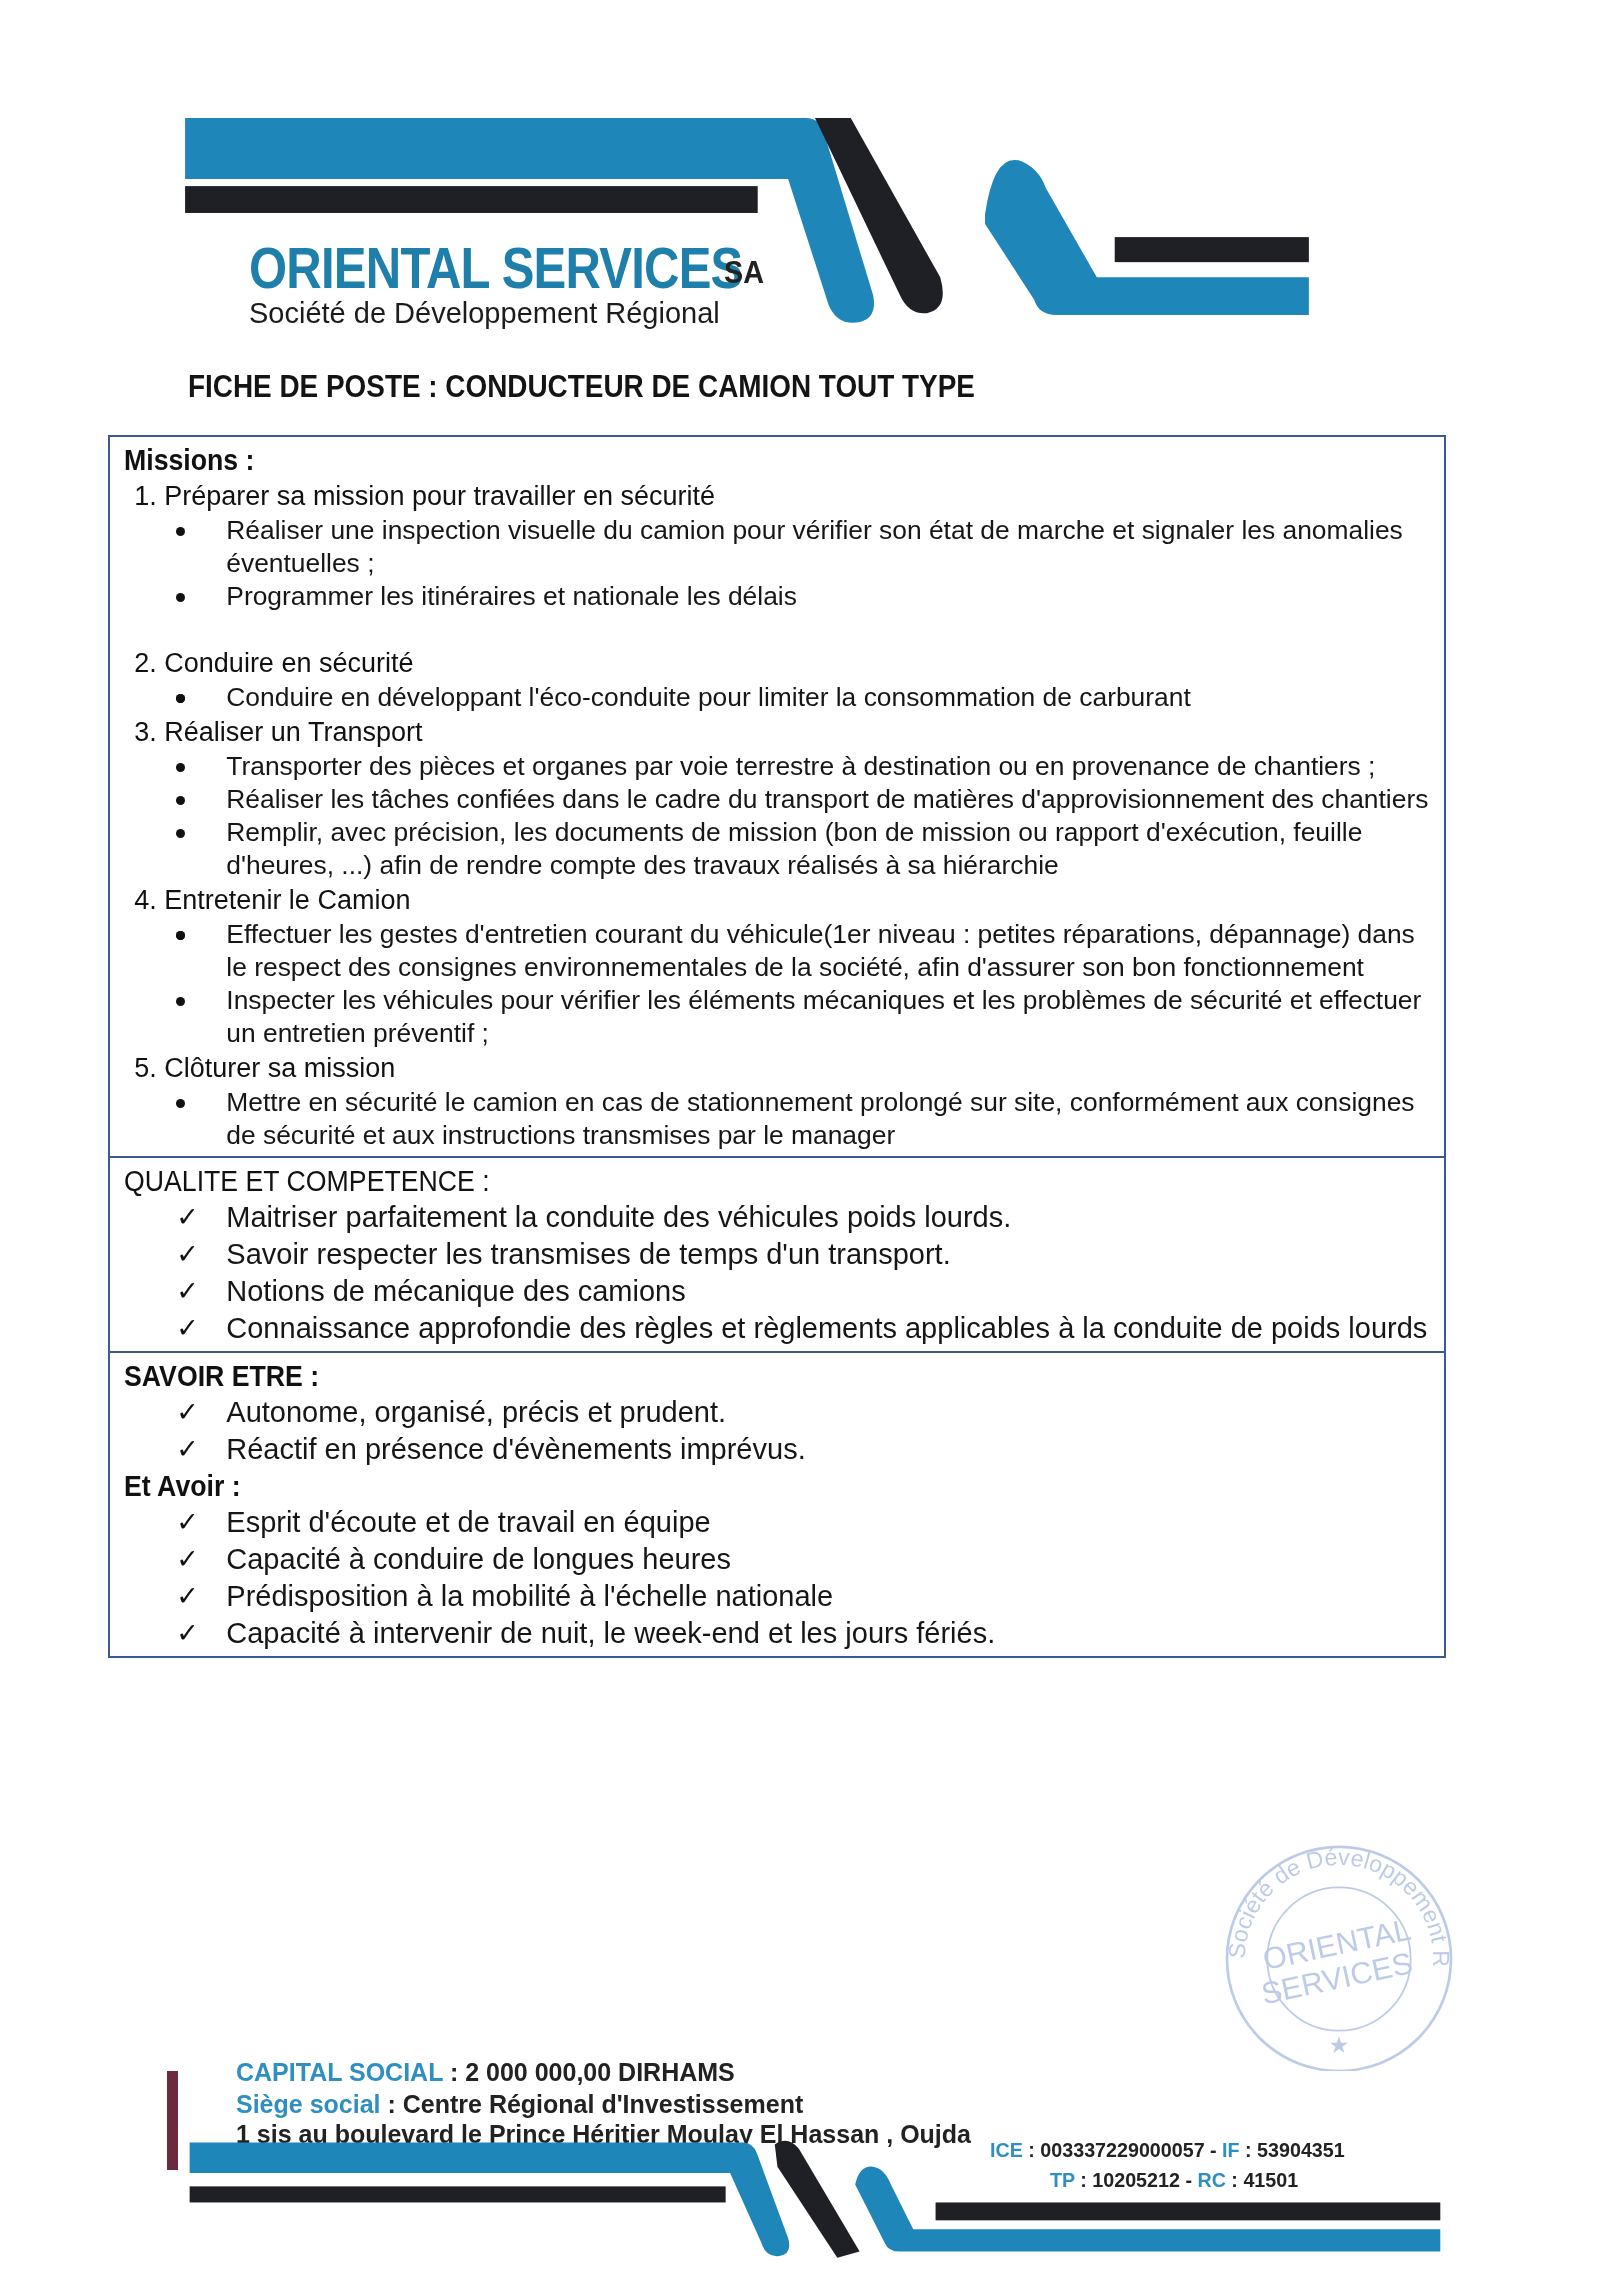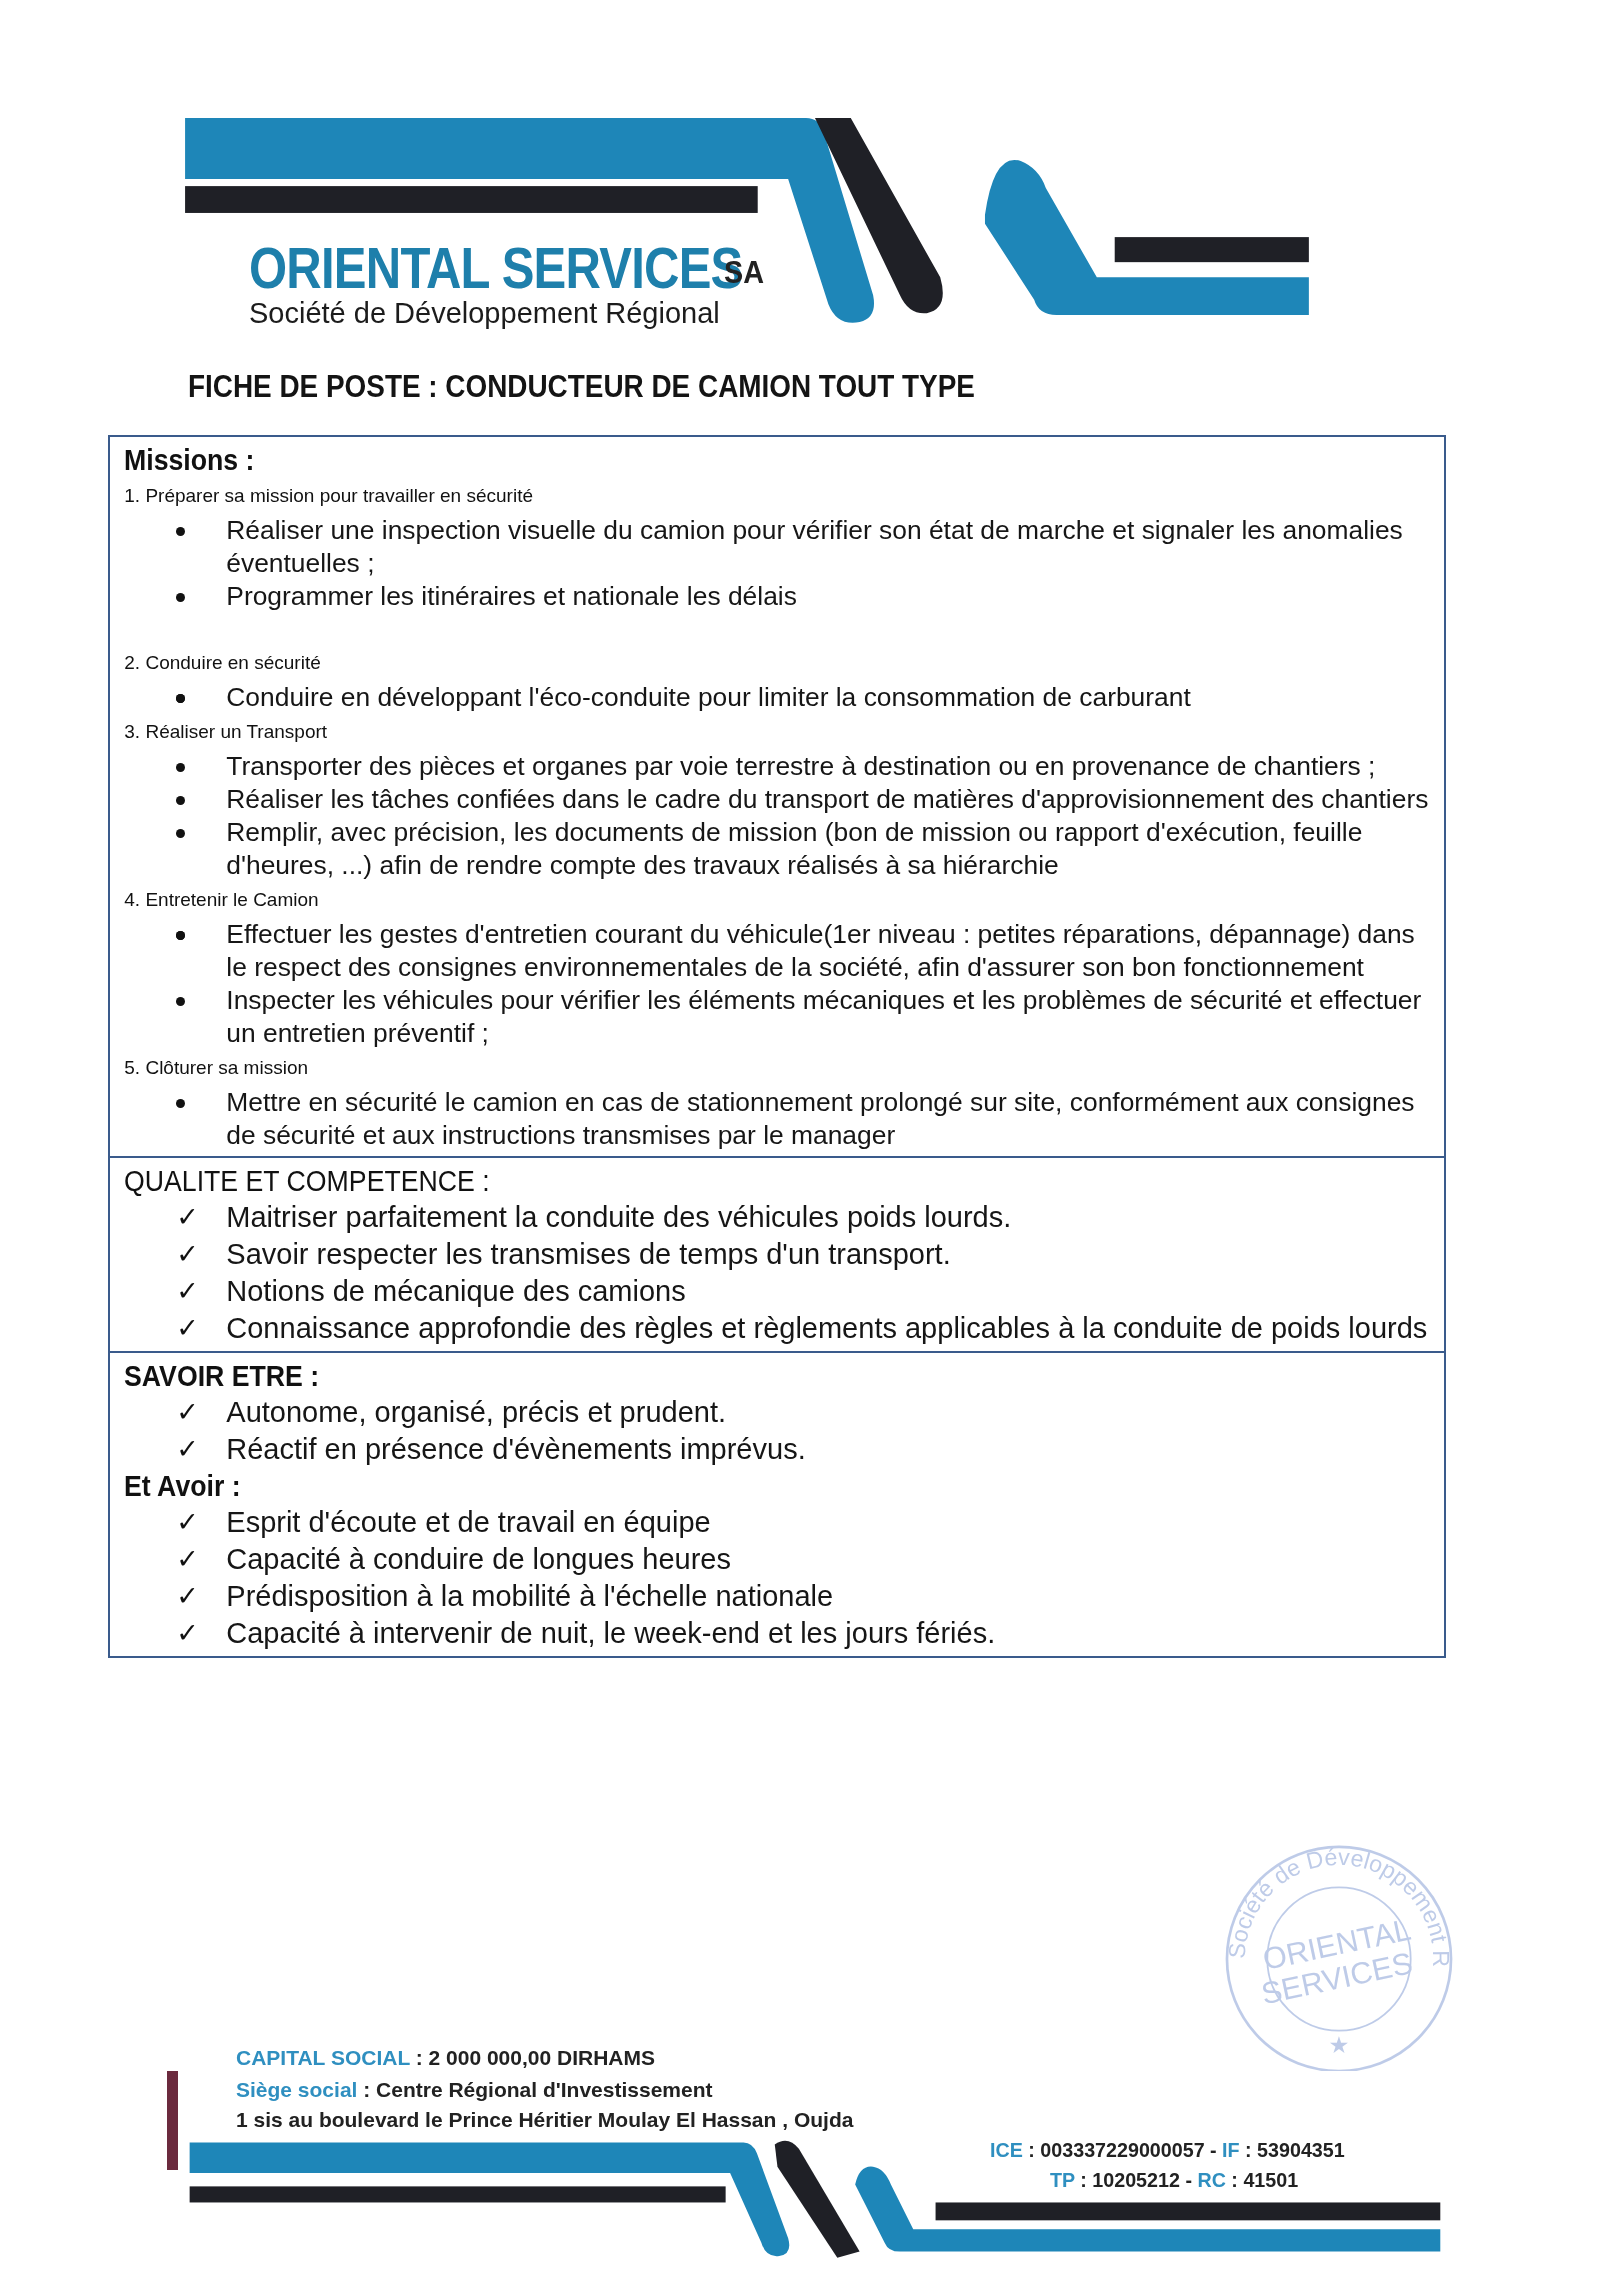--- a/index.html
+++ b/index.html
@@ -18,36 +18,36 @@
   .doc-title { position: absolute; left: 188px; top: 369px; font-weight: bold; font-size: 31px; color: #141414;
                transform: scaleX(0.9); transform-origin: left; white-space: nowrap; }
 
   
   .box { position: absolute; left: 108px; top: 435px; width: 1338px; border: 2.7px solid #3a5b8c; box-sizing: border-box; }
   .section { padding: 5.4px 12.5px 3.6px 14.3px; border-bottom: 2.7px solid #3a5b8c; }
   .section:last-child { border-bottom: none; }
   .sec-head { font-size: 29px; line-height: 36px; font-weight: bold; color: #111;
               transform: scaleX(0.92); transform-origin: left; display: inline-block; }
   .sec-head.light { font-weight: normal; }
-  .mission-title { font-size: 19px; line-height: 36px; color: #111; }
+  .mission-title { font-size: 27px; line-height: 36px; color: #111; margin-left: 10px; }
   .mission { margin-bottom: 0; }
   .mission.spaced { margin-bottom: 32px; }
   ul.bullets { list-style: none; margin: 0; padding: 0 0 0 52px; }
   ul.bullets li { position: relative; padding-left: 50px; font-size: 26.4px; line-height: 33px; color: #161616; }
   ul.bullets li .dot { position: absolute; left: 0; top: 12.5px; width: 9px; height: 9px; border-radius: 50%; background: #111; }
   ul.checks { list-style: none; margin: 0; padding: 0 0 0 52px; }
   ul.checks li { position: relative; padding-left: 50px; font-size: 29px; line-height: 37px; color: #161616; }
   ul.checks li .check { position: absolute; left: 0; top: 0; font-size: 27px; color: #111; }
 
   
   .stamp { position: absolute; left: 1218px; top: 1838px; width: 242px; height: 233px; opacity: 0.55; }
 
   
   .footer-bar-left { position: absolute; left: 167px; top: 2071px; width: 10.7px; height: 99px; background: #6b2a3e; }
-  .footer-line { position: absolute; left: 236px; font-size: 21px; font-weight: bold; color: #222; white-space: nowrap; }
+  .footer-line { position: absolute; left: 236px; font-size: 25px; font-weight: bold; color: #222; white-space: nowrap; margin-top: 12px; }
   .footer-line .lbl { color: #2f8fc0; font-weight: bold; }
   .footer-right { position: absolute; left: 985px; font-size: 19.7px; font-weight: bold; color: #222; white-space: nowrap; }
   .footer-right .lbl { color: #2f8fc0; }
   .footer-graphic { position: absolute; left: 0; top: 2131px; width: 1621px; height: 134px; }
 </style>
 </head>
 <body>
 
 <svg class="header-logo" viewBox="0 0 1810 380" xmlns="http://www.w3.org/2000/svg">
   <g>

